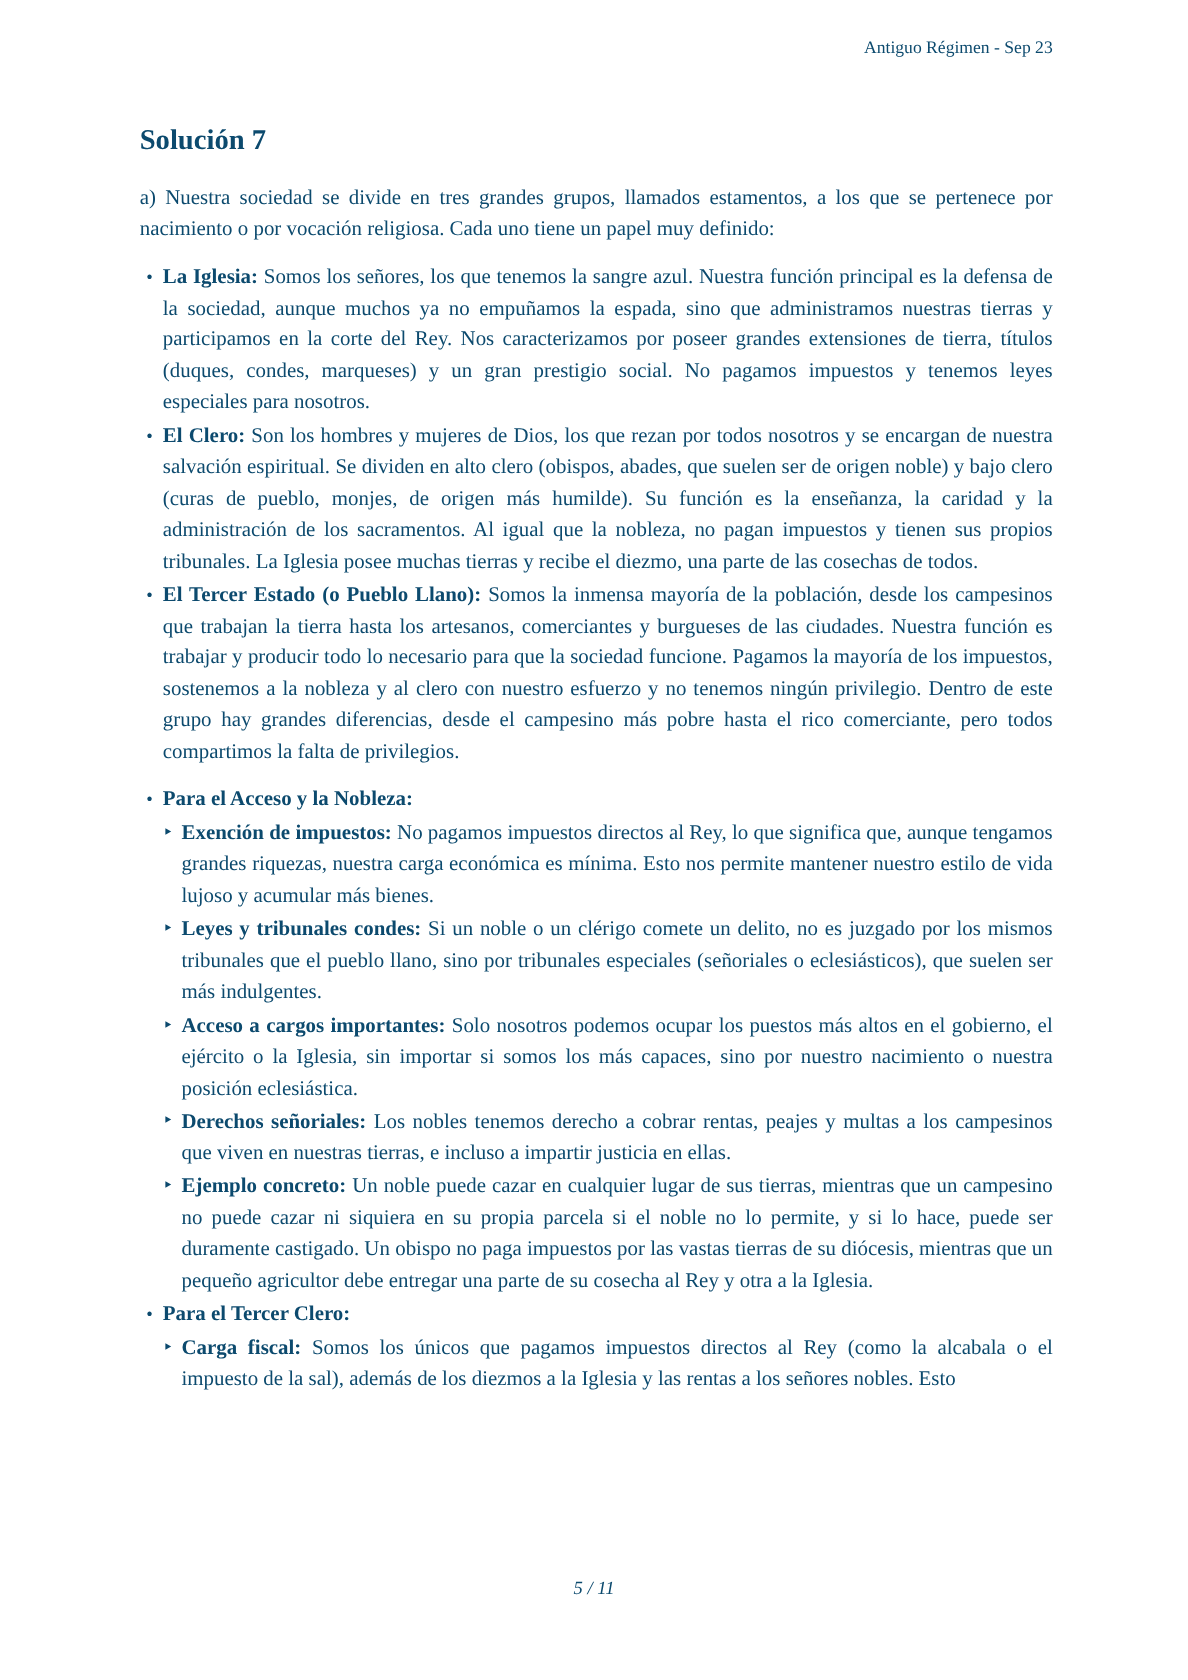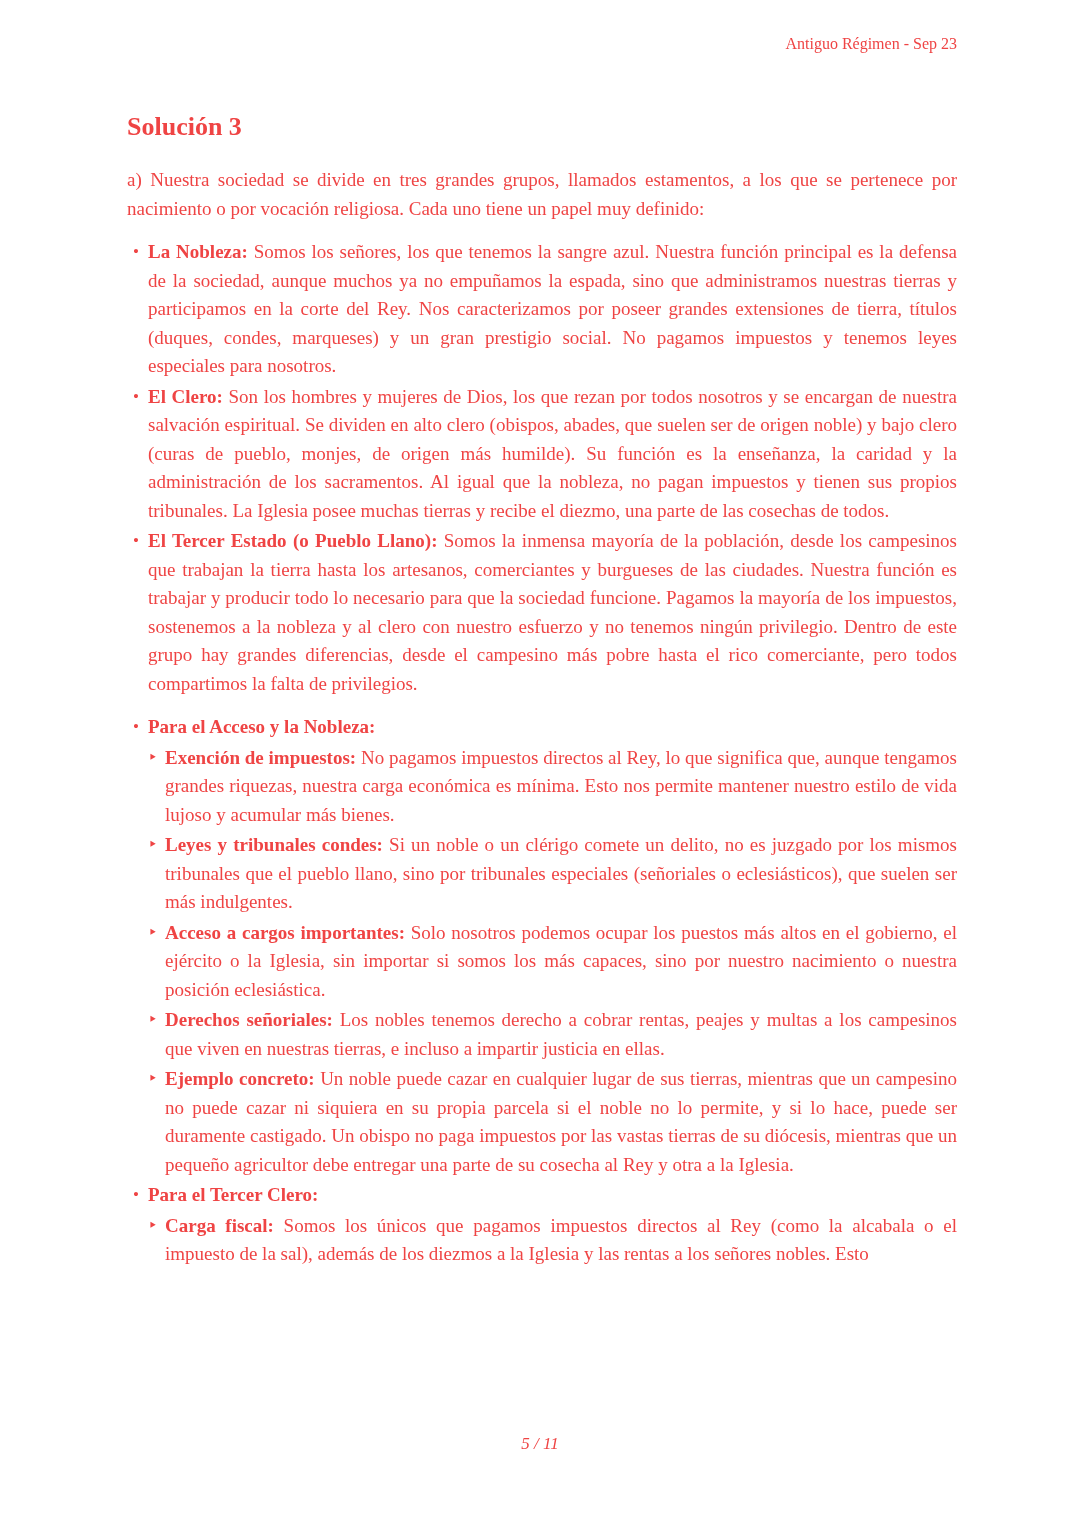--- a/index.html
+++ b/index.html
@@ -7,21 +7,21 @@
   .page {
     position: relative;
     width: 1080px;
     height: 1527px;
     margin: 0 auto;
     background: #ffffff;
     padding: 34px 123px 0 127px;
     font-family: "Liberation Serif", "DejaVu Serif", serif;
     font-size: 19px;
     line-height: 28.5px;
-    color: #ef4444;
+    color: #0c4a6e;
     overflow: hidden;
   }
   .doc-header {
     text-align: right;
     font-size: 16px;
     line-height: 20px;
   }
   .title {
     font-size: 26px;
     line-height: 30px;
@@ -57,31 +57,31 @@
 </style>
 </head>
 <body>
 
 <main class="page">
 
   <header class="doc-header">
     <span>Antiguo Régimen - Sep 23</span>
   </header>
 
-  <h1 class="title">Solución 3</h1>
+  <h1 class="title">Solución 7</h1>
 
 
   <p class="para">a) Nuestra sociedad se divide en tres grandes grupos, llamados estamentos, a los que se pertenece por nacimiento o por vocación religiosa. Cada uno tiene un papel muy definido:</p>
 
   <section class="list">
 
     <div class="li l1">
       <span class="bullet b1">•</span>
       <div class="li-body">
-        <span class="lead">La Nobleza:</span>
+        <span class="lead">La Iglesia:</span>
         <span>Somos los señores, los que tenemos la sangre azul. Nuestra función principal es la defensa de la sociedad, aunque muchos ya no empuñamos la espada, sino que administramos nuestras tierras y participamos en la corte del Rey. Nos caracterizamos por poseer grandes extensiones de tierra, títulos (duques, condes, marqueses) y un gran prestigio social. No pagamos impuestos y tenemos leyes especiales para nosotros.</span>
       </div>
     </div>
 
     <div class="li l1">
       <span class="bullet b1">•</span>
       <div class="li-body">
         <span class="lead">El Clero:</span>
         <span>Son los hombres y mujeres de Dios, los que rezan por todos nosotros y se encargan de nuestra salvación espiritual. Se dividen en alto clero (obispos, abades, que suelen ser de origen noble) y bajo clero (curas de pueblo, monjes, de origen más humilde). Su función es la enseñanza, la caridad y la administración de los sacramentos. Al igual que la nobleza, no pagan impuestos y tienen sus propios tribunales. La Iglesia posee muchas tierras y recibe el diezmo, una parte de las cosechas de todos.</span>
       </div>

